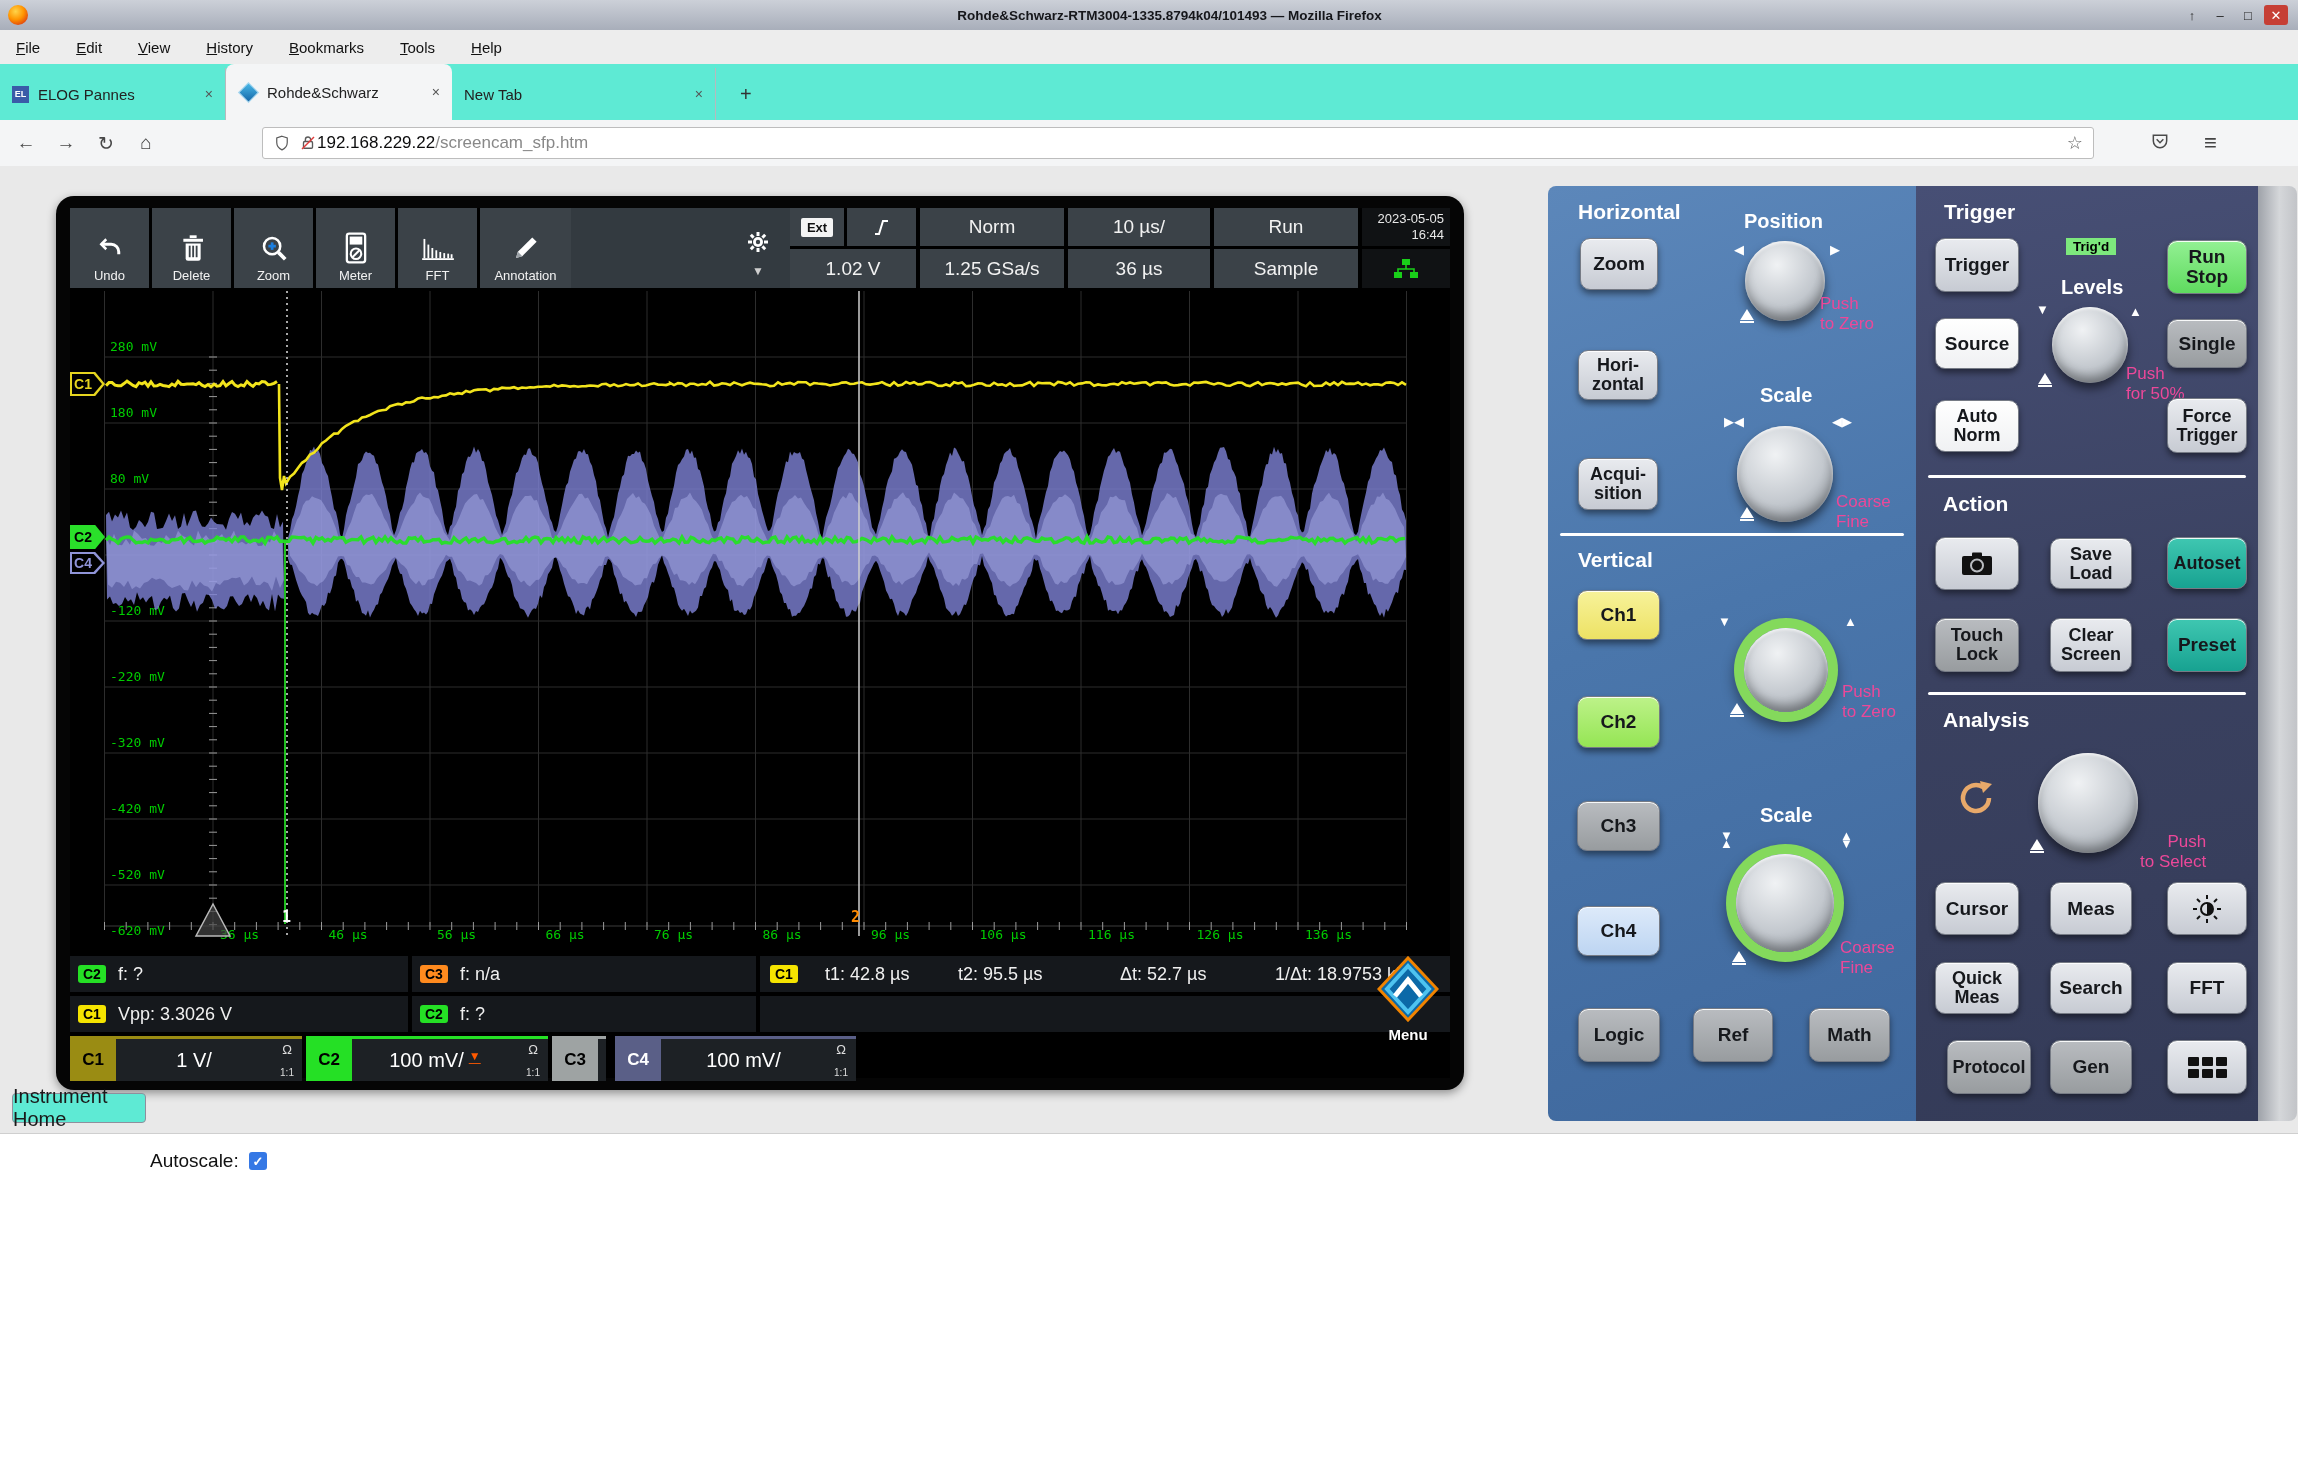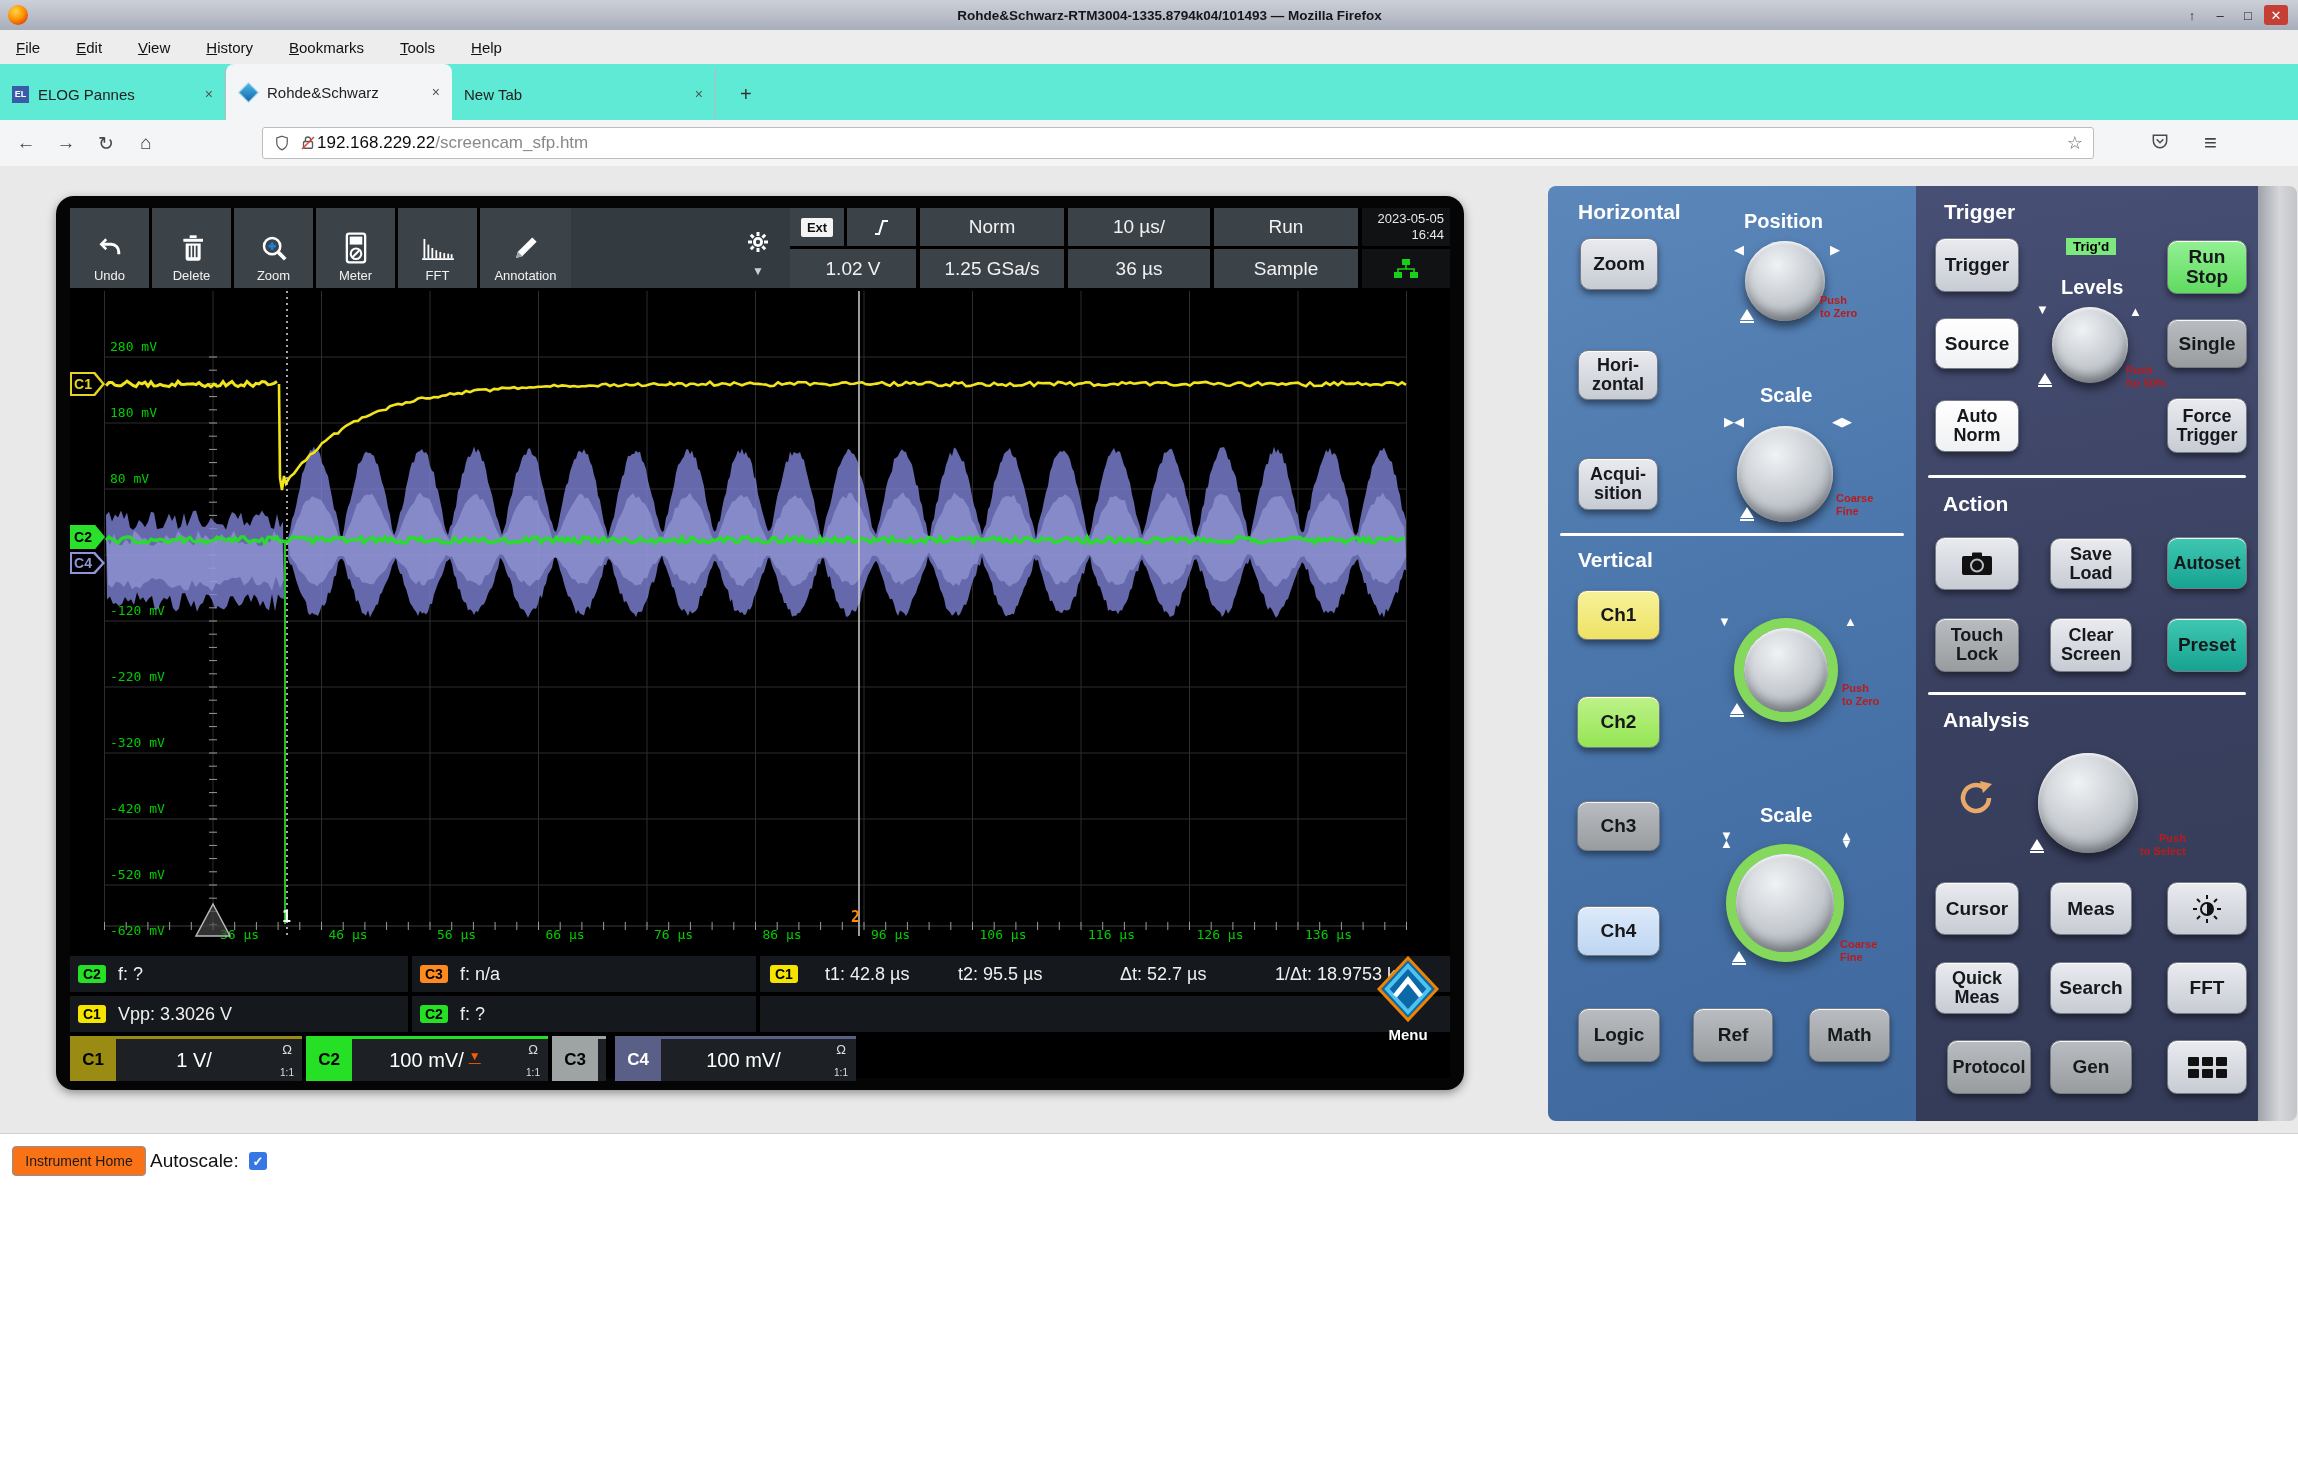--- a/index.html
+++ b/index.html
@@ -124,33 +124,33 @@
   .pbtn.yellow{background:linear-gradient(#f7f29a,#ede264);}
   .pbtn.chgreen{background:linear-gradient(#bdf289,#95e554);}
   .pbtn.chblue{background:linear-gradient(#ddeafa,#bdd5f2);}
 
   .knob{position:absolute;border-radius:50%;
     background:radial-gradient(circle at 40% 30%,#f0f2f4,#c3c8ce 55%,#82888f 96%);
     box-shadow:0 6px 10px rgba(0,0,0,.5),inset 0 2px 3px rgba(255,255,255,.75),inset 0 -6px 10px rgba(0,0,0,.28);}
   .knob.ring{box-shadow:0 0 0 10px #84d95c,0 7px 14px 9px rgba(0,0,0,.45),
     inset 0 2px 3px rgba(255,255,255,.75),inset 0 -6px 10px rgba(0,0,0,.28);}
   .klabel{position:absolute;color:#fff;font-weight:bold;font-size:20px;}
-  .ksmall{position:absolute;color:#b91c1c;font-weight:bold;font-size:11px;line-height:1.2;white-space:pre-line;}
+  .ksmall{position:absolute;color:#ec4899;font-weight:normal;font-size:17px;line-height:1.2;white-space:pre-line;}
   .karrow{position:absolute;color:#fff;font-size:13px;line-height:.62;white-space:pre-line;text-align:center;}
   .press{position:absolute;}
   .pdivider{position:absolute;height:3px;background:#fff;border-radius:2px;}
   #trigd-badge{position:absolute;background:#7de87d;color:#000;font-weight:bold;
     font-size:13.5px;padding:1px 7px;}
   #apps-grid{display:grid;grid-template-columns:repeat(3,11px);grid-template-rows:repeat(2,9px);gap:3px;}
   #apps-grid div{background:#111;border-radius:1px;}
 
   
   #footer-line{left:0;top:1133px;width:2298px;height:1px;background:#cfcfcf;}
-  #home-btn{left:12px;top:1146px;width:132px;height:28px;background:#f97316;
-    border:1px solid #8f8f9d;border-radius:4px;font-size:14px;color:#1a1a1a;
+  #home-btn{left:12px;top:1093px;width:132px;height:28px;background:#5eead4;
+    border:1px solid #8f8f9d;border-radius:4px;font-size:20px;color:#1a1a1a;
     display:flex;align-items:center;justify-content:center;}
   #autoscale-label{left:150px;top:1150px;font-size:19px;color:#111;}
   #autoscale-cb{left:249px;top:1152px;width:18px;height:18px;background:#3578e5;border-radius:3px;
     color:#fff;font-size:13px;display:flex;align-items:center;justify-content:center;font-weight:bold;}
 </style>
 </head>
 <body>
 
 <div class="abs" id="titlebar">
   <span id="fx-icon"></span>

